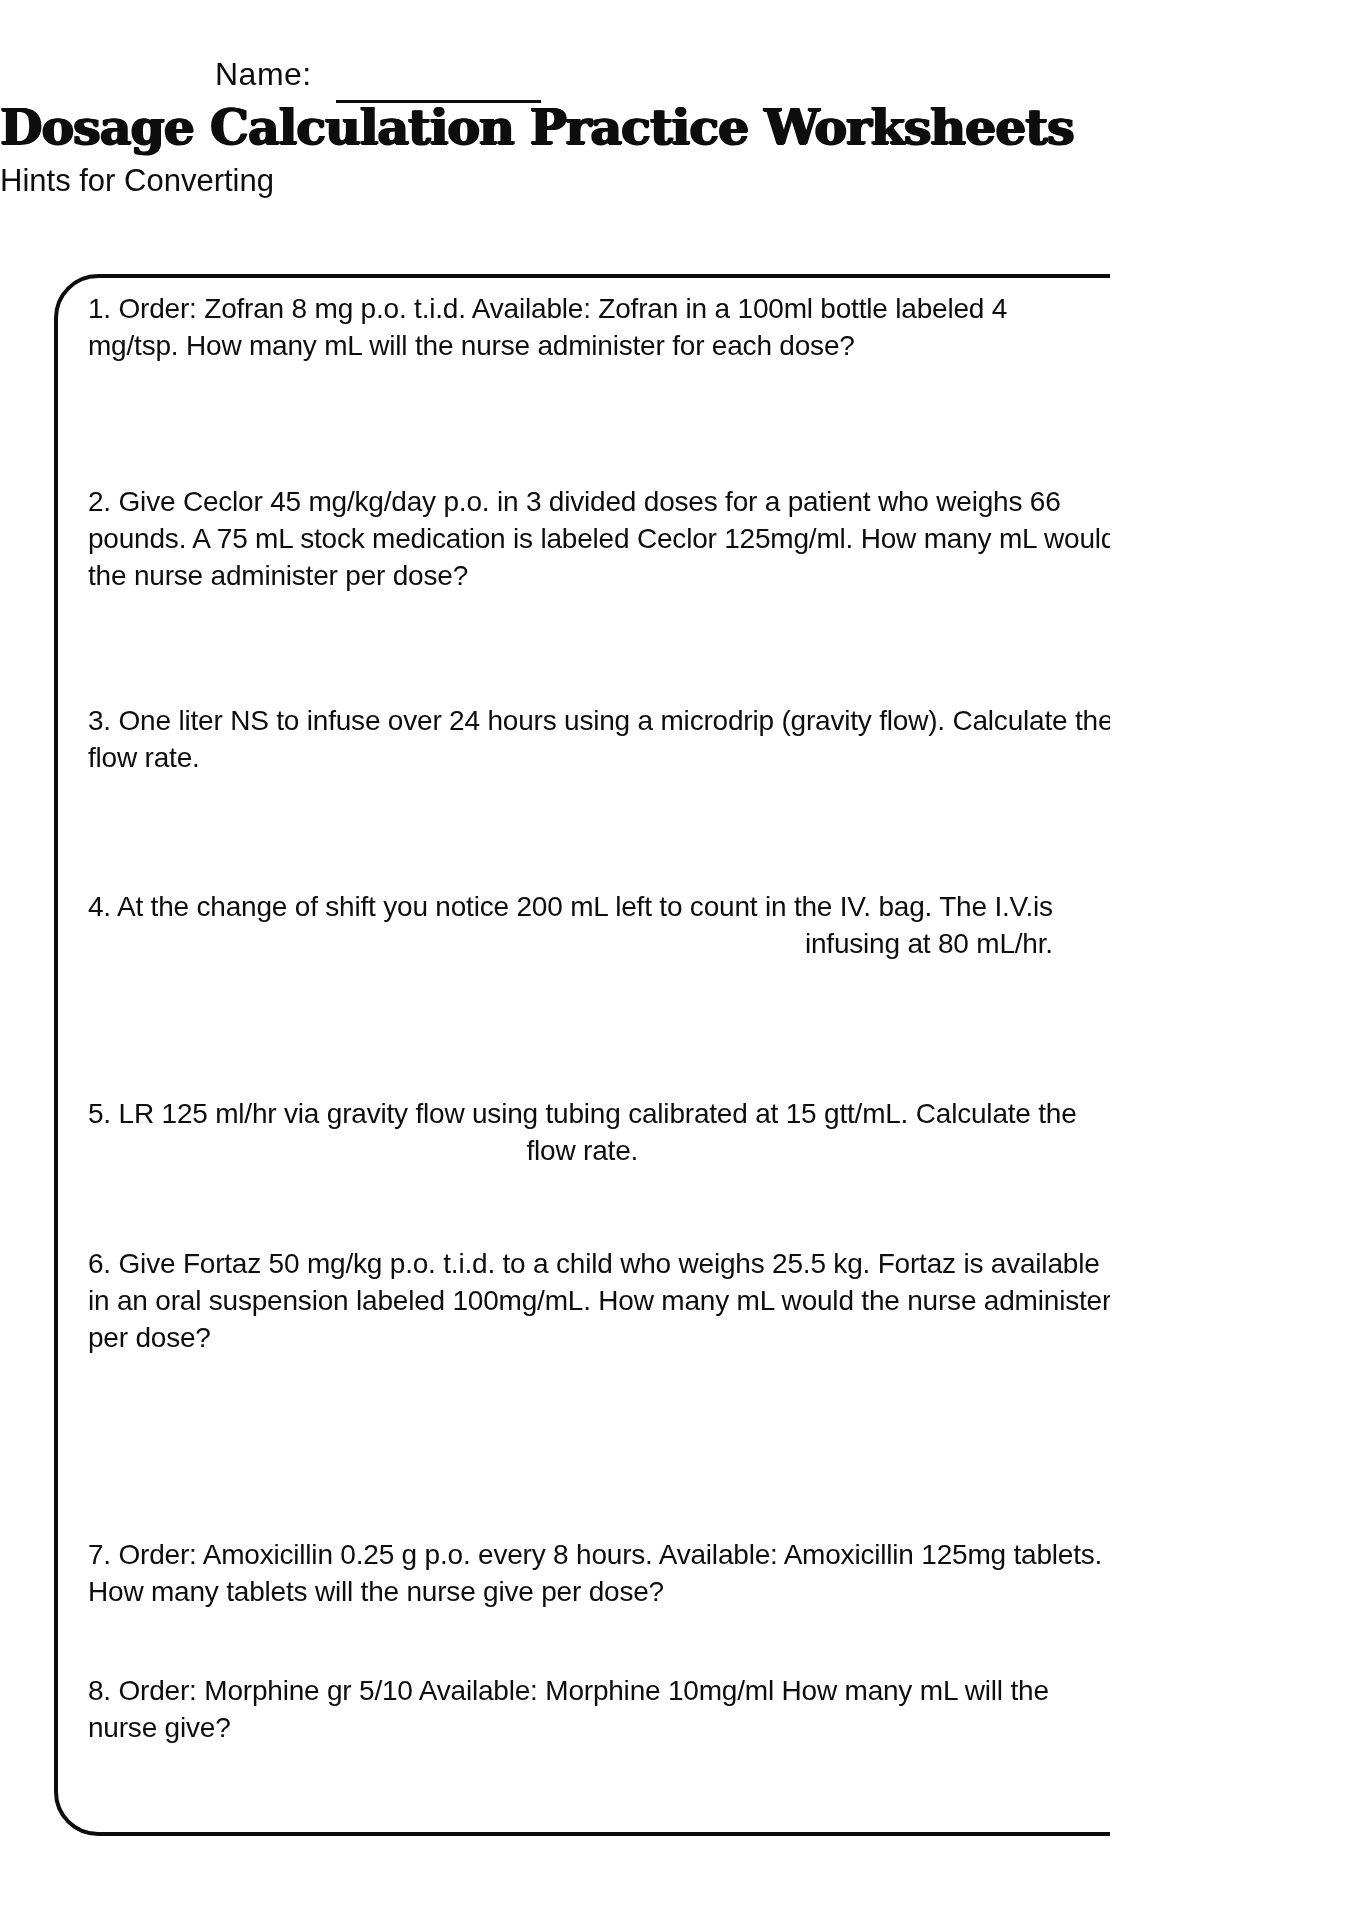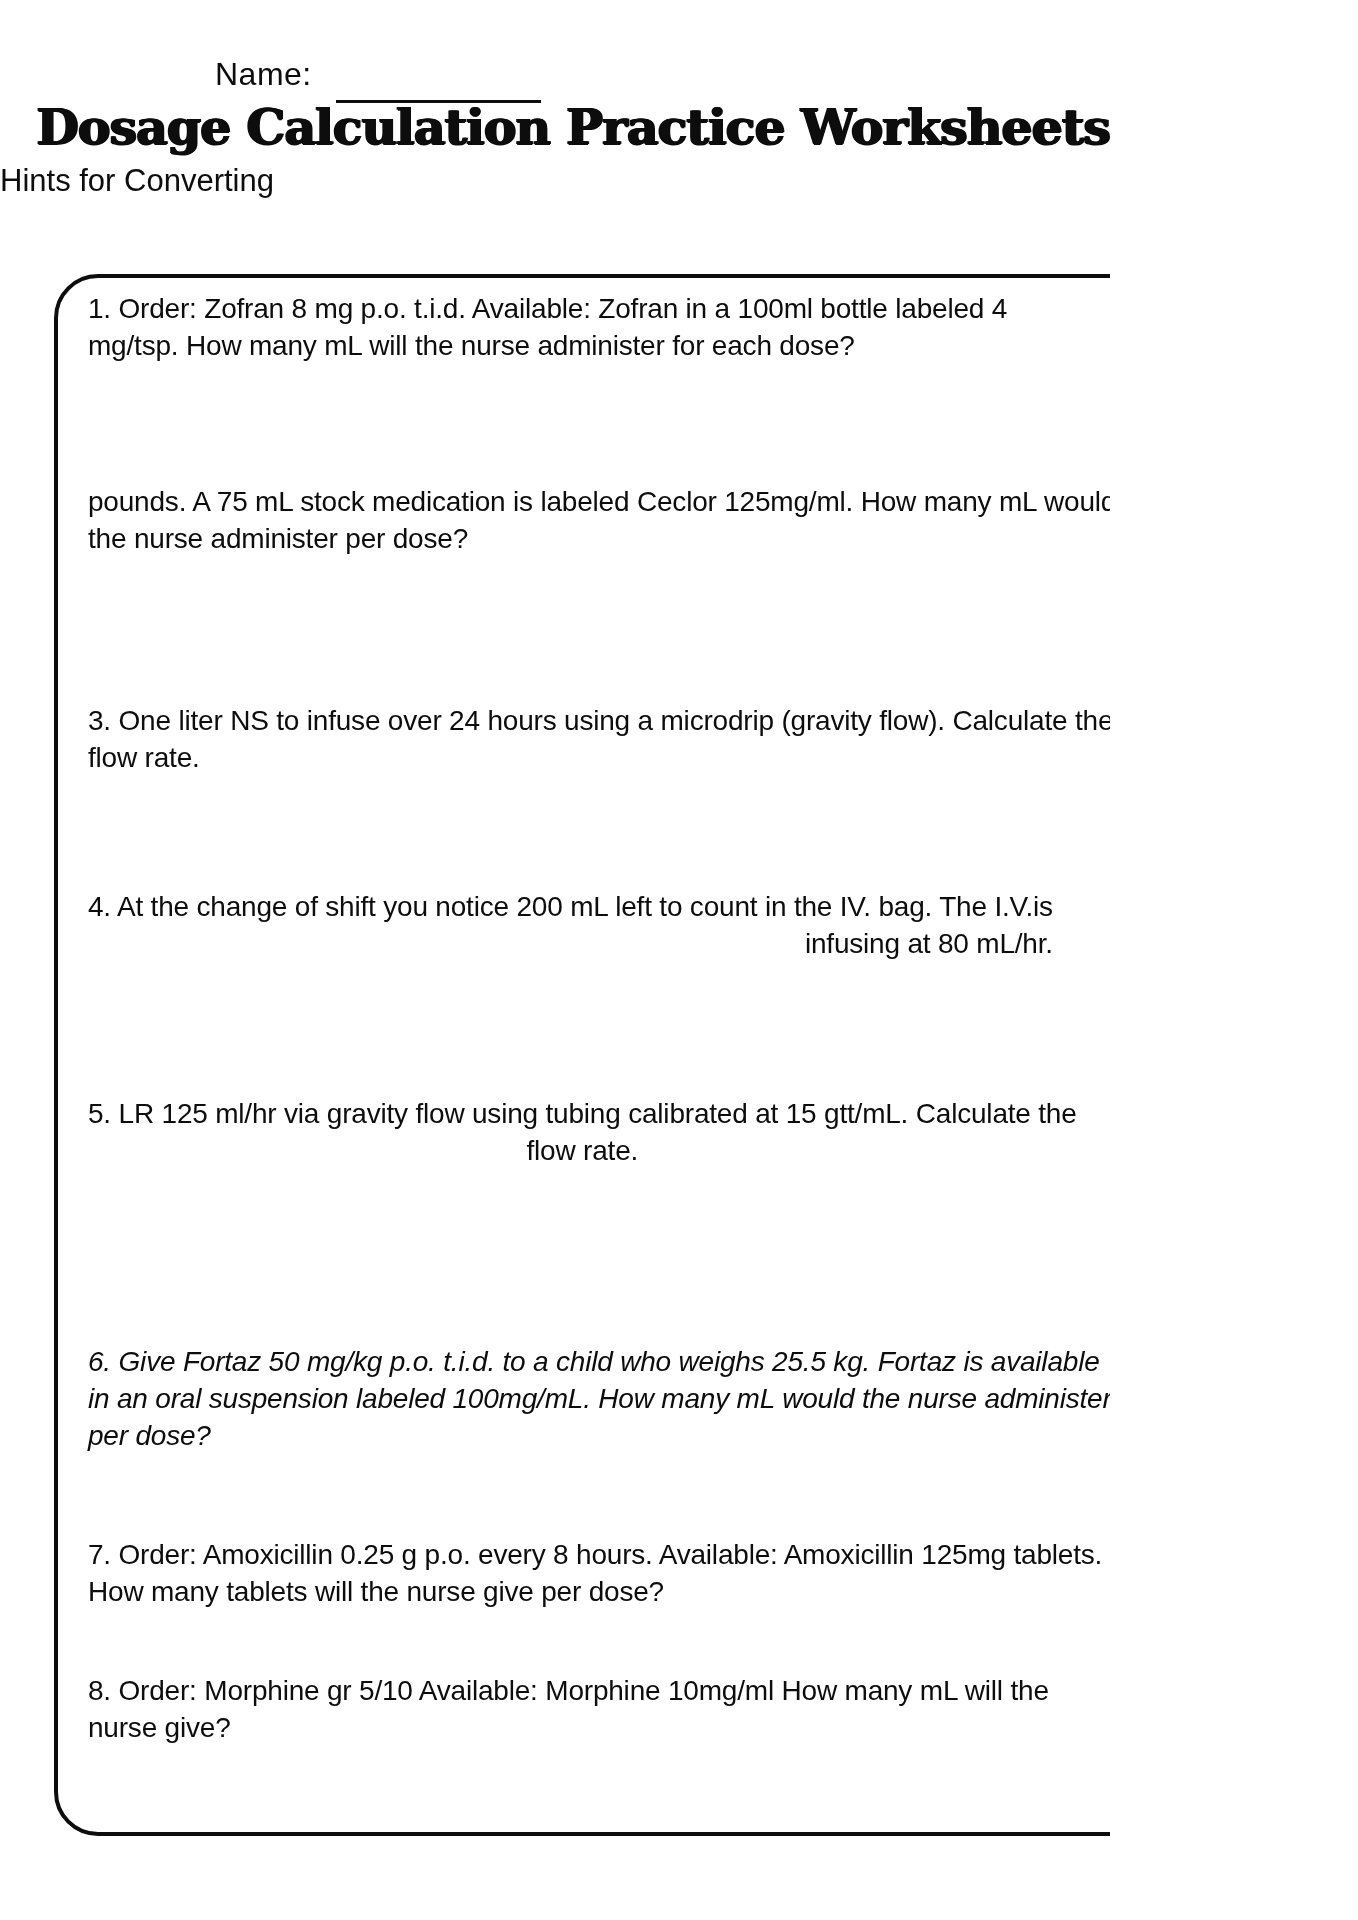--- a/index.html
+++ b/index.html
@@ -30,21 +30,21 @@
     left: 336px;
     top: 100px;
     width: 205px;
     border-top: 3px solid var(--ink);
   }
   .doc-title {
     position: absolute;
     left: 0;
     top: 98px;
     width: 100%;
-    text-align: right;
+    text-align: left;
     font-family: "DejaVu Serif", serif;
     font-weight: 900;
     font-size: 49px;
     letter-spacing: -1px;
     color: var(--ink);
     text-shadow: 1.1px 0 0 var(--ink), -1.1px 0 0 var(--ink), 0 0.6px 0 var(--ink);
   }
   .doc-subtitle {
     position: absolute;
     left: 0;
@@ -70,21 +70,21 @@
     line-height: 37px;
     letter-spacing: -0.2px;
     color: var(--ink);
   }
   .q-line { white-space: nowrap; }
   .q1 { top: 290px; }
   .q2 { top: 483px; }
   .q3 { top: 702px; }
   .q4 { top: 888px; text-align: right; }
   .q5 { top: 1095px; text-align: center; }
-  .q6 { top: 1343px; font-style: italic; }
+  .q6 { top: 1245px; }
   .q7 { top: 1492px; margin-top: 44px; }
   .q8 { top: 1672px; }
 </style>
 </head>
 <body>
 
 <div class="page">
 
   <div class="name-row">
     <span>Name:</span>
@@ -95,20 +95,21 @@
   <div class="doc-subtitle">Hints for Converting</div>
 
   <div class="question-box"></div>
 
   <div class="question q1">
     <div class="q-line">1. Order: Zofran 8 mg p.o. t.i.d. Available: Zofran in a 100ml bottle labeled 4</div>
     <div class="q-line">mg/tsp. How many mL will the nurse administer for each dose?</div>
   </div>
 
   <div class="question q2">
+    <div class="q-line">2. Give Ceclor 45 mg/kg/day p.o. in 3 divided doses for a patient who weighs 66</div>
     <div class="q-line">pounds. A 75 mL stock medication is labeled Ceclor 125mg/ml. How many mL would</div>
     <div class="q-line">the nurse administer per dose?</div>
   </div>
 
   <div class="question q3">
     <div class="q-line">3. One liter NS to infuse over 24 hours using a microdrip (gravity flow). Calculate the</div>
     <div class="q-line">flow rate.</div>
   </div>
 
   <div class="question q4">

